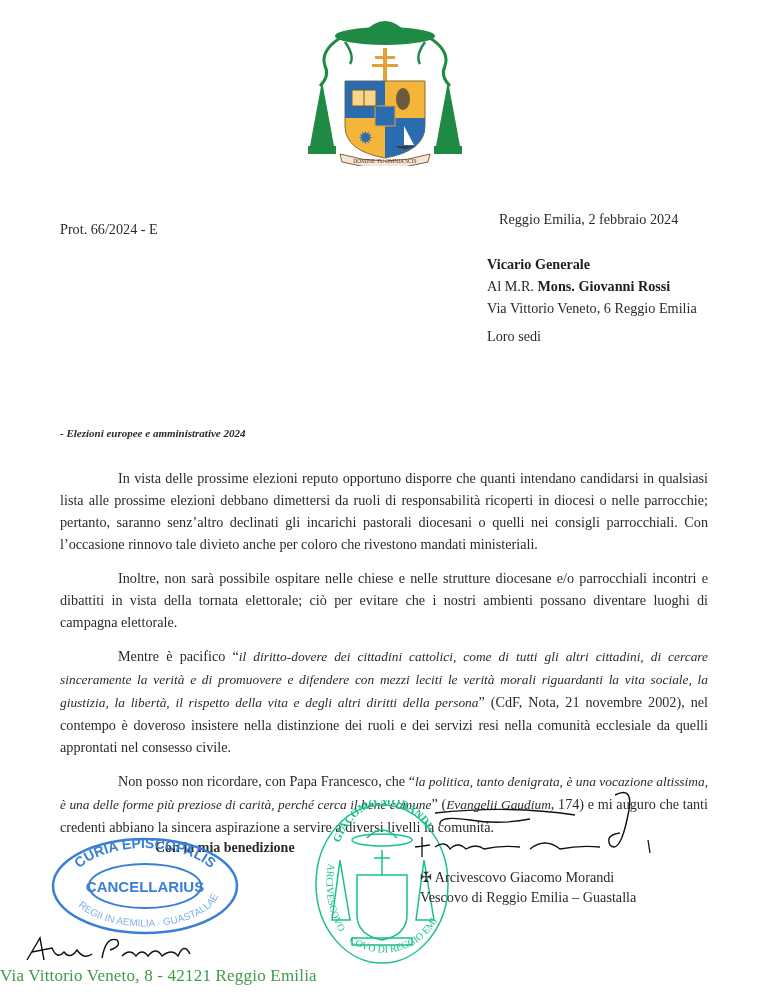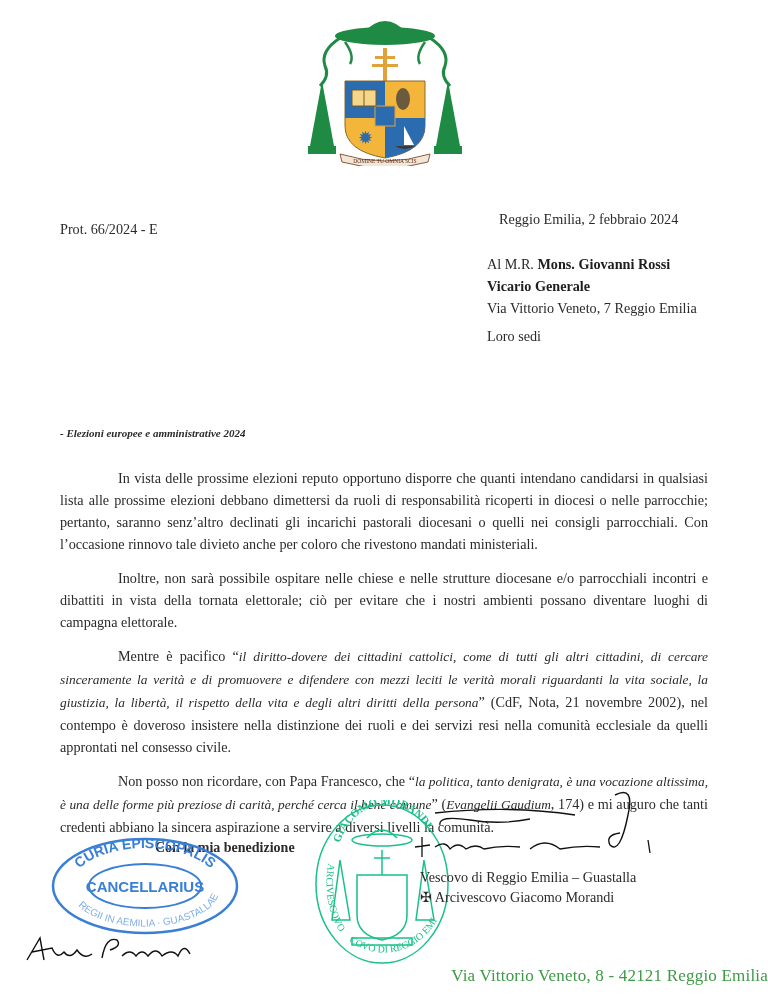--- a/index.html
+++ b/index.html
@@ -22,21 +22,21 @@
   .body p { margin: 0; font-size: 14.2px; line-height: 22px; text-align: justify; text-indent: 58px; }
   .body p + p { margin-top: 12px; }
   .body i { font-style: italic; font-size: 13.4px; }
   .bened { left: 155px; top: 840px; font-size: 14px; font-weight: bold; }
   .stamp1 { left: 50px; top: 836px; width: 190px; height: 100px; }
   .sig1 { left: 22px; top: 930px; width: 180px; height: 40px; }
   .stamp2 { left: 312px; top: 800px; width: 140px; height: 165px; }
   .sig2 { left: 410px; top: 785px; width: 250px; height: 80px; }
   .signer { left: 420px; top: 867px; font-size: 14.2px; line-height: 20px; }
   .signer div { white-space: nowrap; }
-  .footer { left: 0; width: 768px; top: 966px; text-align: right; font-size: 17px; color: #3e9a46; letter-spacing: 0.2px; }
+  .footer { left: 0; width: 768px; top: 966px; text-align: left; font-size: 17px; color: #3e9a46; letter-spacing: 0.2px; }
   svg { display: block; }
 </style>
 </head>
 <body>
 
 <div class="abs crest">
   <svg width="170" height="160" viewBox="0 0 170 160">
 
     <ellipse cx="85" cy="30" rx="50" ry="9" fill="#1f8a43"></ellipse>
     <path d="M62 28 Q85 2 108 28 Z" fill="#1f8a43"></path>
@@ -77,23 +77,23 @@
 
     <path d="M40 148 Q85 162 130 148 L128 156 Q85 168 42 156 Z" fill="#f2e6d6" stroke="#8a5a3a" stroke-width="1"></path>
     <text x="85" y="157" text-anchor="middle" font-size="5.5" fill="#5a2a1a">DOMINE TU OMNIA SCIS</text>
   </svg>
 </div>
 
 <div class="abs t date">Reggio Emilia, 2 febbraio 2024</div>
 <div class="abs t prot">Prot. 66/2024 - E</div>
 
 <div class="abs addr">
+  <div><b>Vicario Generale</b></div>
   <div><span>Al M.R. </span><b>Mons. Giovanni Rossi</b></div>
-  <div><b>Vicario Generale</b></div>
-  <div>Via Vittorio Veneto, 7 Reggio Emilia</div>
+  <div>Via Vittorio Veneto, 6 Reggio Emilia</div>
   <div class="gap"></div>
   <div>Loro sedi</div>
 </div>
 
 <div class="abs subject">- Elezioni europee e amministrative 2024</div>
 
 <div class="abs body">
   <p>In vista delle prossime elezioni reputo opportuno disporre che quanti intendano candidarsi in qualsiasi lista alle prossime elezioni debbano dimettersi da ruoli di responsabilità ricoperti in diocesi o nelle parrocchie; pertanto, saranno senz’altro declinati gli incarichi pastorali diocesani o quelli nei consigli parrocchiali. Con l’occasione rinnovo tale divieto anche per coloro che rivestono mandati ministeriali.</p>
   <p>Inoltre, non sarà possibile ospitare nelle chiese e nelle strutture diocesane e/o parrocchiali incontri e dibattiti in vista della tornata elettorale; ciò per evitare che i nostri ambienti possano diventare luoghi di campagna elettorale.</p>
   <p><span>Mentre è pacifico “</span><i>il diritto-dovere dei cittadini cattolici, come di tutti gli altri cittadini, di cercare sinceramente la verità e di promuovere e difendere con mezzi leciti le verità morali riguardanti la vita sociale, la giustizia, la libertà, il rispetto della vita e degli altri diritti della persona</i><span>” (CdF, Nota, 21 novembre 2002), nel contempo è doveroso insistere nella distinzione dei ruoli e dei servizi resi nella comunità ecclesiale da quelli approntati nel consesso civile.</span></p>
@@ -148,17 +148,17 @@
 <div class="abs sig2">
   <svg width="250" height="80" viewBox="0 0 250 80">
     <path d="M25 28 Q100 20 165 30 M30 40 Q28 30 60 35 Q90 40 120 34" stroke="#111" stroke-width="1.3" fill="none"></path>
     <path d="M205 10 Q225 0 218 30 Q210 70 200 60 Q195 50 210 48" stroke="#111" stroke-width="1.4" fill="none"></path>
     <path d="M5 62 L20 60 M12 52 L12 72 M25 62 Q35 55 40 64 Q48 56 56 64 Q66 58 74 64 Q90 60 110 62 M120 64 Q135 52 150 64 Q170 60 190 62" stroke="#111" stroke-width="1.3" fill="none"></path>
     <path d="M238 55 L240 68" stroke="#111" stroke-width="1.3"></path>
   </svg>
 </div>
 
 <div class="abs signer">
+  <div><span>✠</span> <span>Arcivescovo Giacomo Morandi</span></div>
   <div>Vescovo di Reggio Emilia – Guastalla</div>
-  <div><span>✠</span> <span>Arcivescovo Giacomo Morandi</span></div>
 </div>
 
 <div class="abs footer">Via Vittorio Veneto, 8 - 42121 Reggio Emilia</div>
 
 </body></html>

